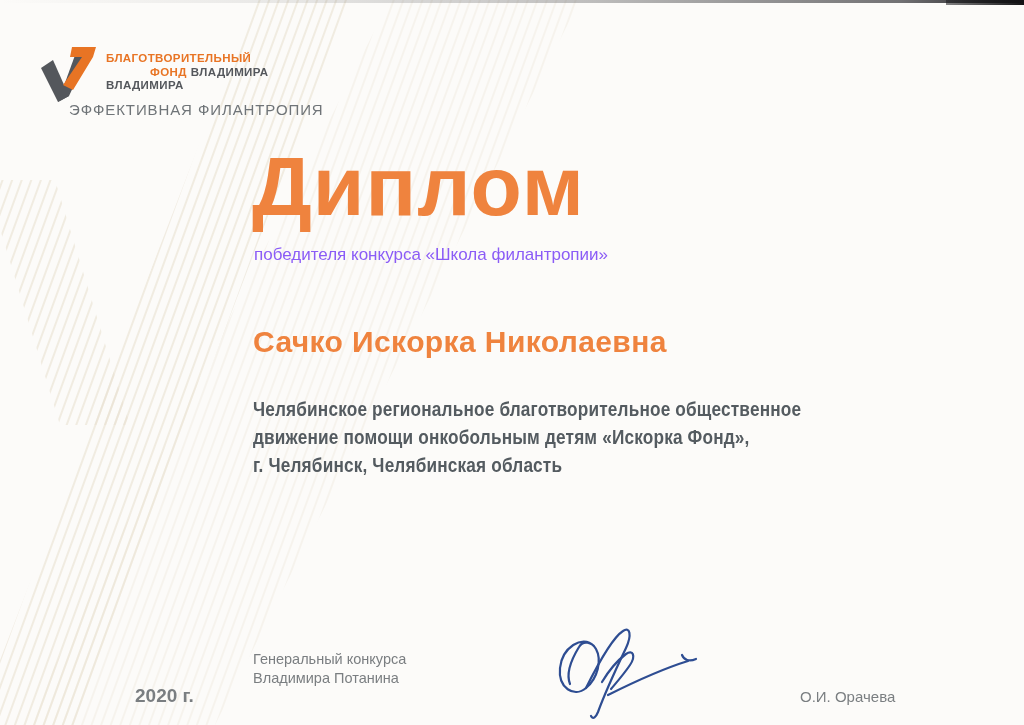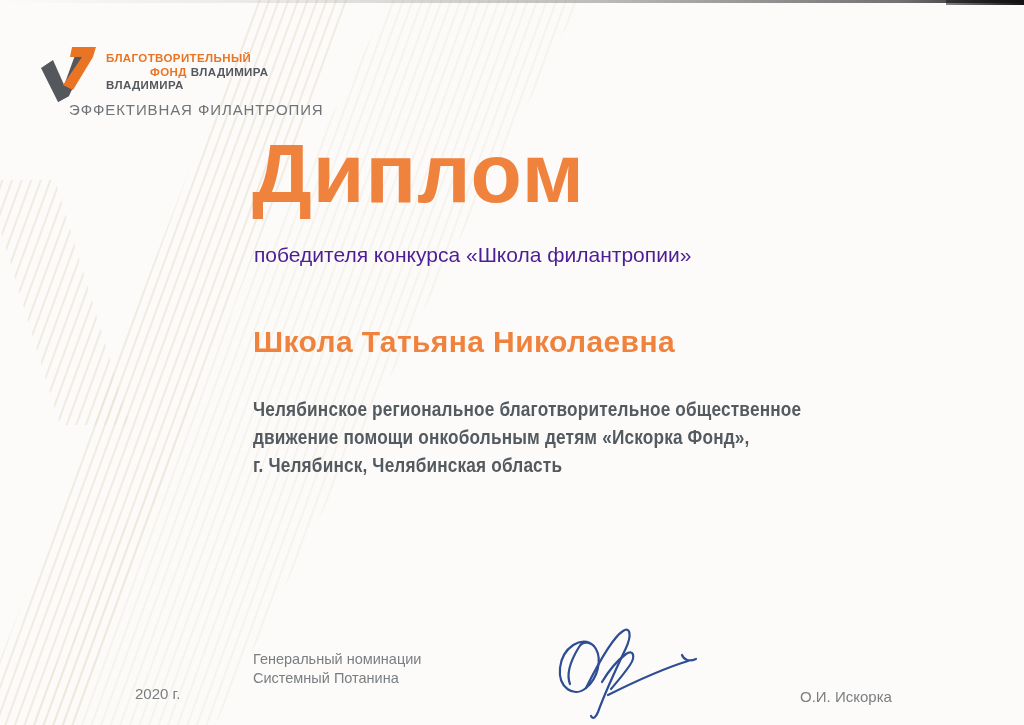--- a/index.html
+++ b/index.html
@@ -33,43 +33,43 @@
   .logo-text .orange { color:#E87424; }
   .logo-text .grey { color:#54575C; }
   .logo-text .orange.first { margin-right:4px;margin-left:44px; }
   .logo-tagline {
     position:absolute; left:69px; top:101px;
     font-size:15px; letter-spacing:0.9px; color:#6F7478;
   }
 
   
   .title {
-    position:absolute; left:252px; top:125px;
+    position:absolute; left:252px; top:138px;
     font-size:84px; font-weight:bold; color:#EF833E; letter-spacing:1px;
     line-height:1.15;
   }
   .subtitle {
     position:absolute; left:254px; top:241px;
-    font-size:21px; line-height:27px; color:#4c1d95;
+    font-size:17px; line-height:27px; color:#8b5cf6;
   }
   .recipient {
     position:absolute; left:253px; top:325px;
     font-size:30px; font-weight:bold; color:#EF833E; letter-spacing:0.4px;
   }
   .organization {
     position:absolute; left:253px; top:395px;
     font-size:21px; font-weight:bold; line-height:28px; color:#545B60;
     transform:scaleX(0.82); transform-origin:left top; letter-spacing:0.2px;
     white-space:nowrap;
   }
 
   
   .year {
     position:absolute; left:135px; top:685px;
-    font-size:15px; color:#7A7E81;
+    font-size:19px; color:#7A7E81;font-weight:bold;
   }
   .signer-title {
     position:absolute; left:253px; top:650px;
     font-size:14.5px; line-height:18.5px; color:#7A7E81;
   }
   .signature { position:absolute; left:548px; top:622px; }
   .signer-name {
     position:absolute; left:800px; top:688px;
     font-size:15px; color:#7A7E81;
   }
@@ -111,40 +111,40 @@
     </div>
   </div>
   <div class="logo-tagline">ЭФФЕКТИВНАЯ ФИЛАНТРОПИЯ</div>
 
   <div class="title">Диплом</div>
 
   <div class="subtitle">
     <div>победителя конкурса «Школа филантропии»</div>
   </div>
 
-  <div class="recipient">Школа Татьяна Николаевна</div>
+  <div class="recipient">Сачко Искорка Николаевна</div>
 
   <div class="organization">
     <div>Челябинское региональное благотворительное общественное</div>
     <div>движение помощи онкобольным детям «Искорка Фонд»,</div>
     <div>г. Челябинск, Челябинская область</div>
   </div>
 
   <div class="year">2020 г.</div>
 
   <div class="signer-title">
-    <div>Генеральный номинации</div>
-    <div>Системный Потанина</div>
+    <div>Генеральный конкурса</div>
+    <div>Владимира Потанина</div>
   </div>
 
   <svg class="signature" width="165" height="100" viewBox="0 0 165 100" aria-hidden="true">
     <g fill="none" stroke="#2E4D92" stroke-width="2.2" stroke-linecap="round">
       <path d="M46,24 C34,12 14,26 12,46 C10,66 26,76 38,66 C50,56 54,38 48,27 C44,20 35,18 31,25 C23,38 18,52 22,62"></path>
       <path d="M38,66 C50,42 64,16 75,9 C82,4 84,13 78,26 C68,47 58,68 50,90 C48,95 45,98 43,94"></path>
       <path d="M54,60 C60,50 70,38 78,32 C85,27 88,34 82,43 C76,52 68,61 63,67"></path>
       <path d="M60,73 C84,61 114,47 140,39"></path>
       <path d="M134,33 C136,38 141,40 148,37"></path>
     </g>
   </svg>
 
-  <div class="signer-name">О.И. Искорка</div>
+  <div class="signer-name">О.И. Орачева</div>
 
 </div>
 
 </body></html>

